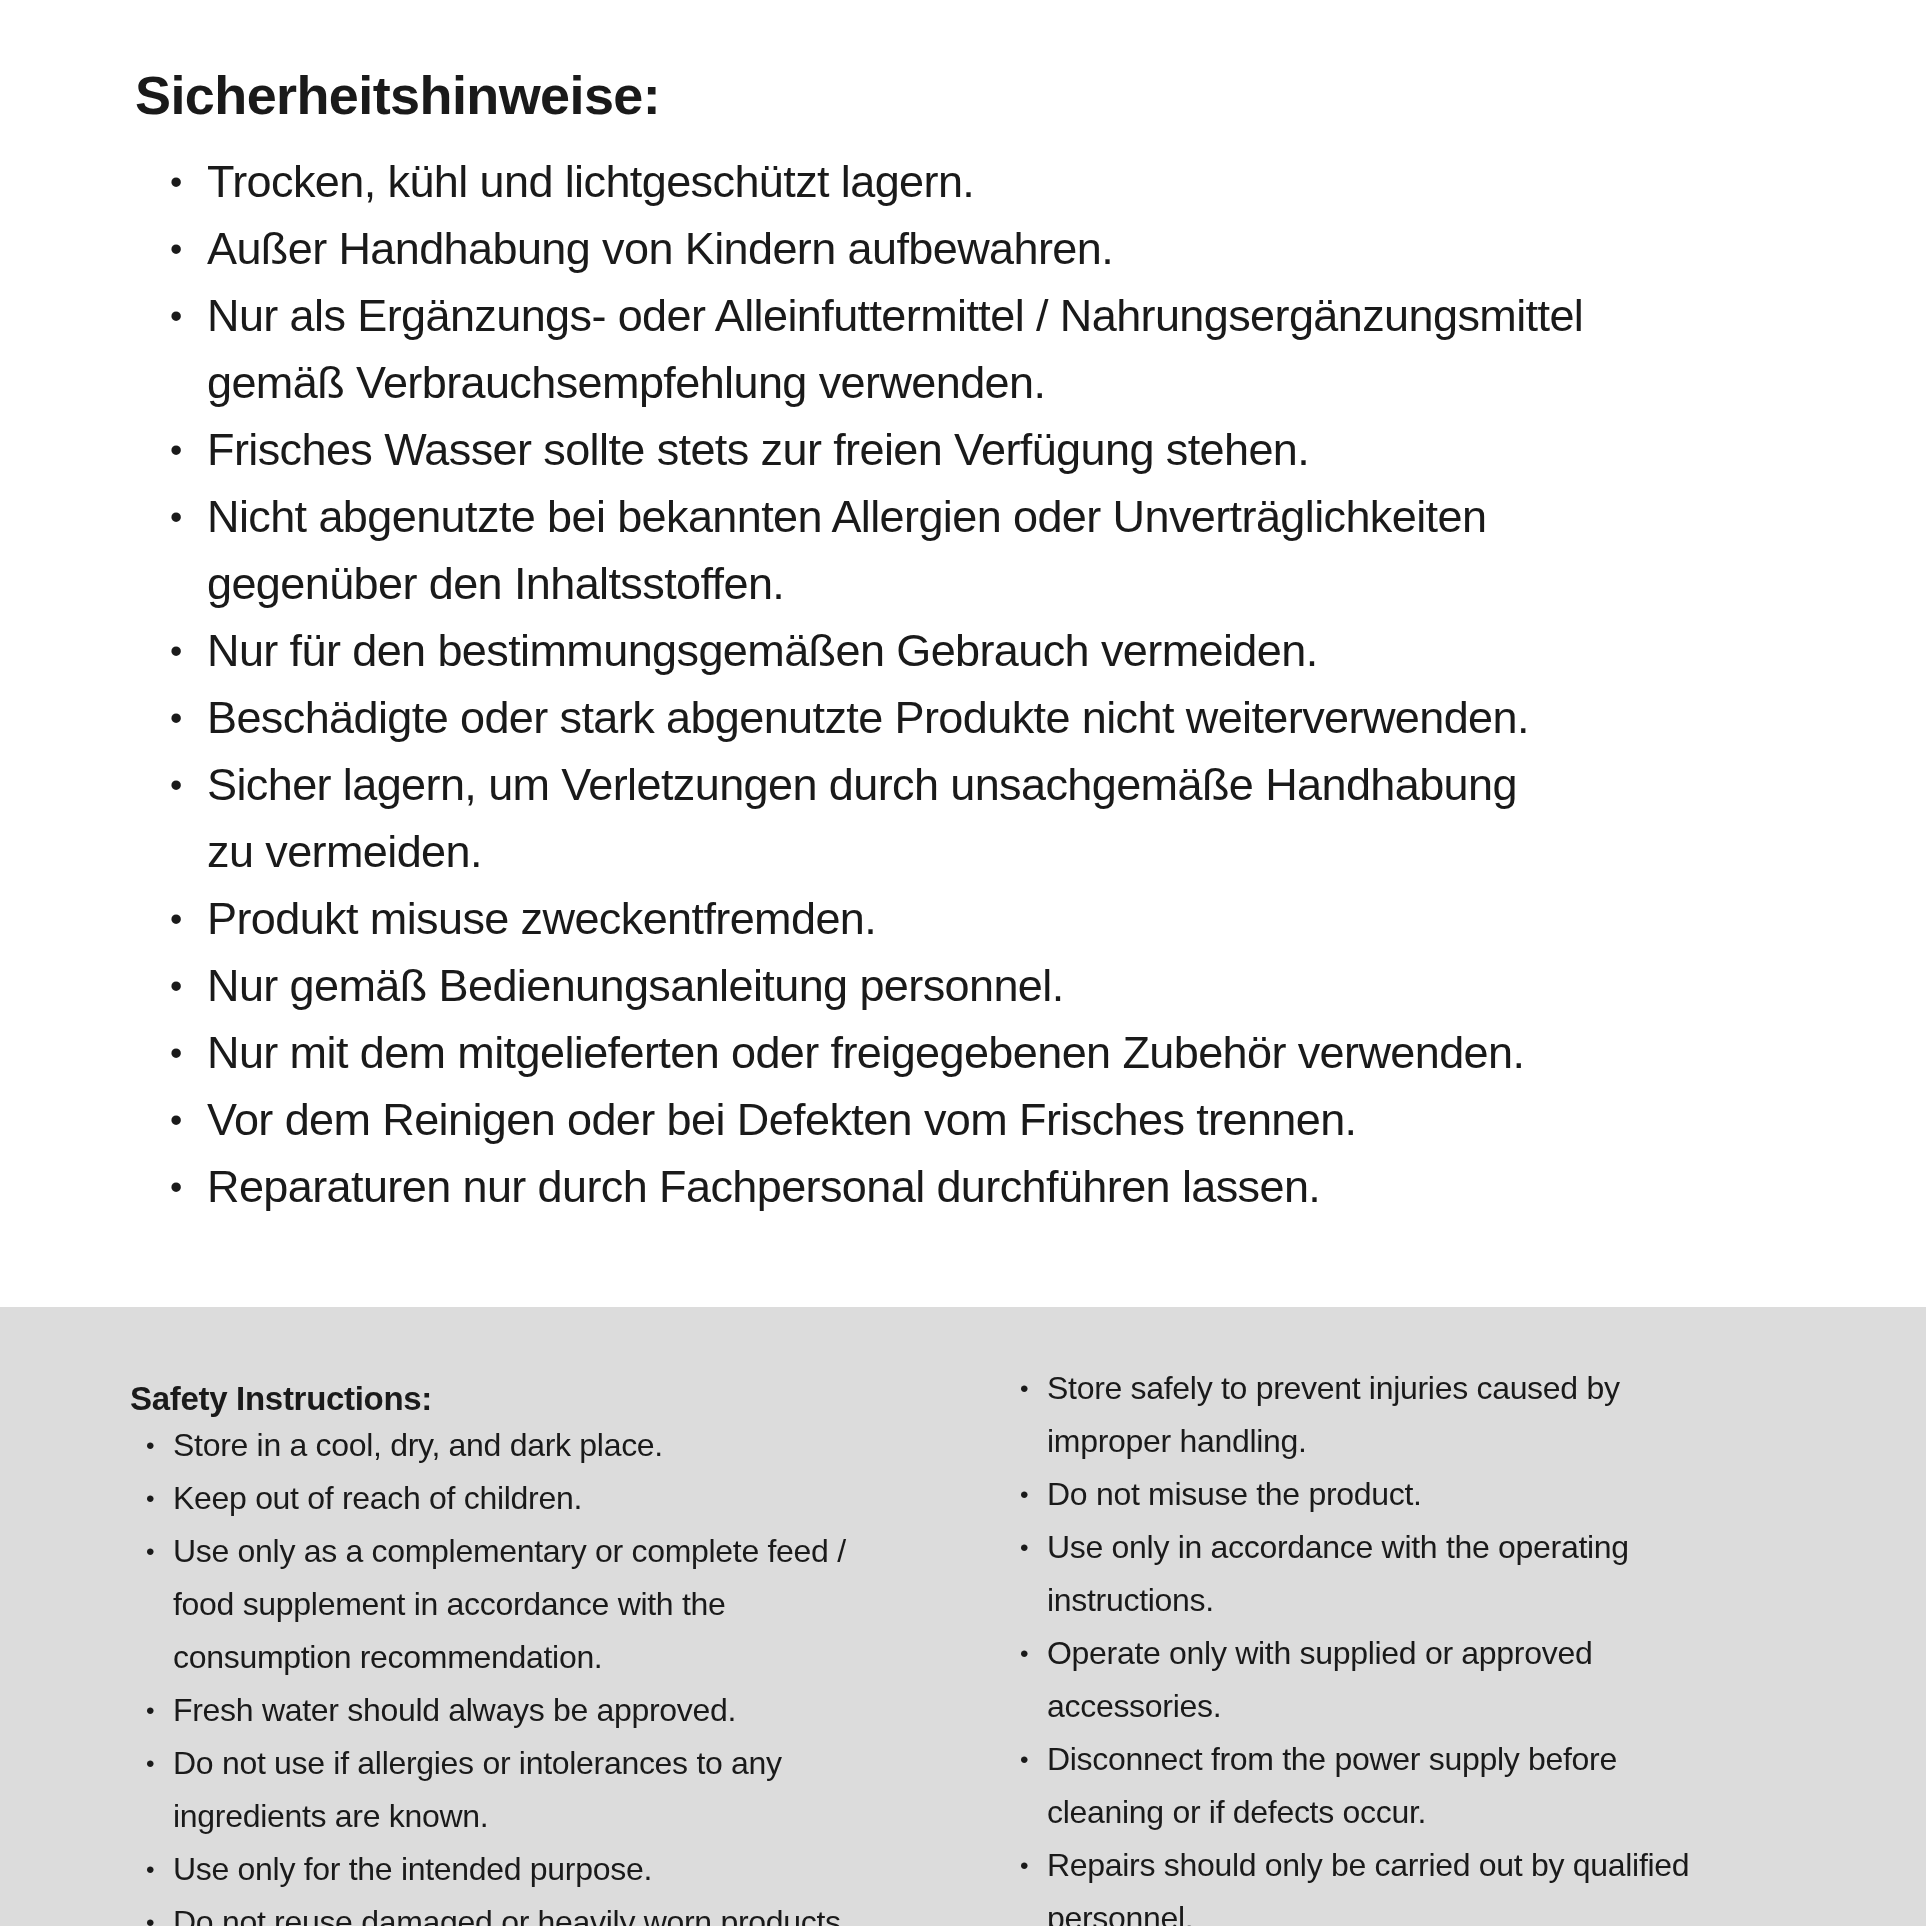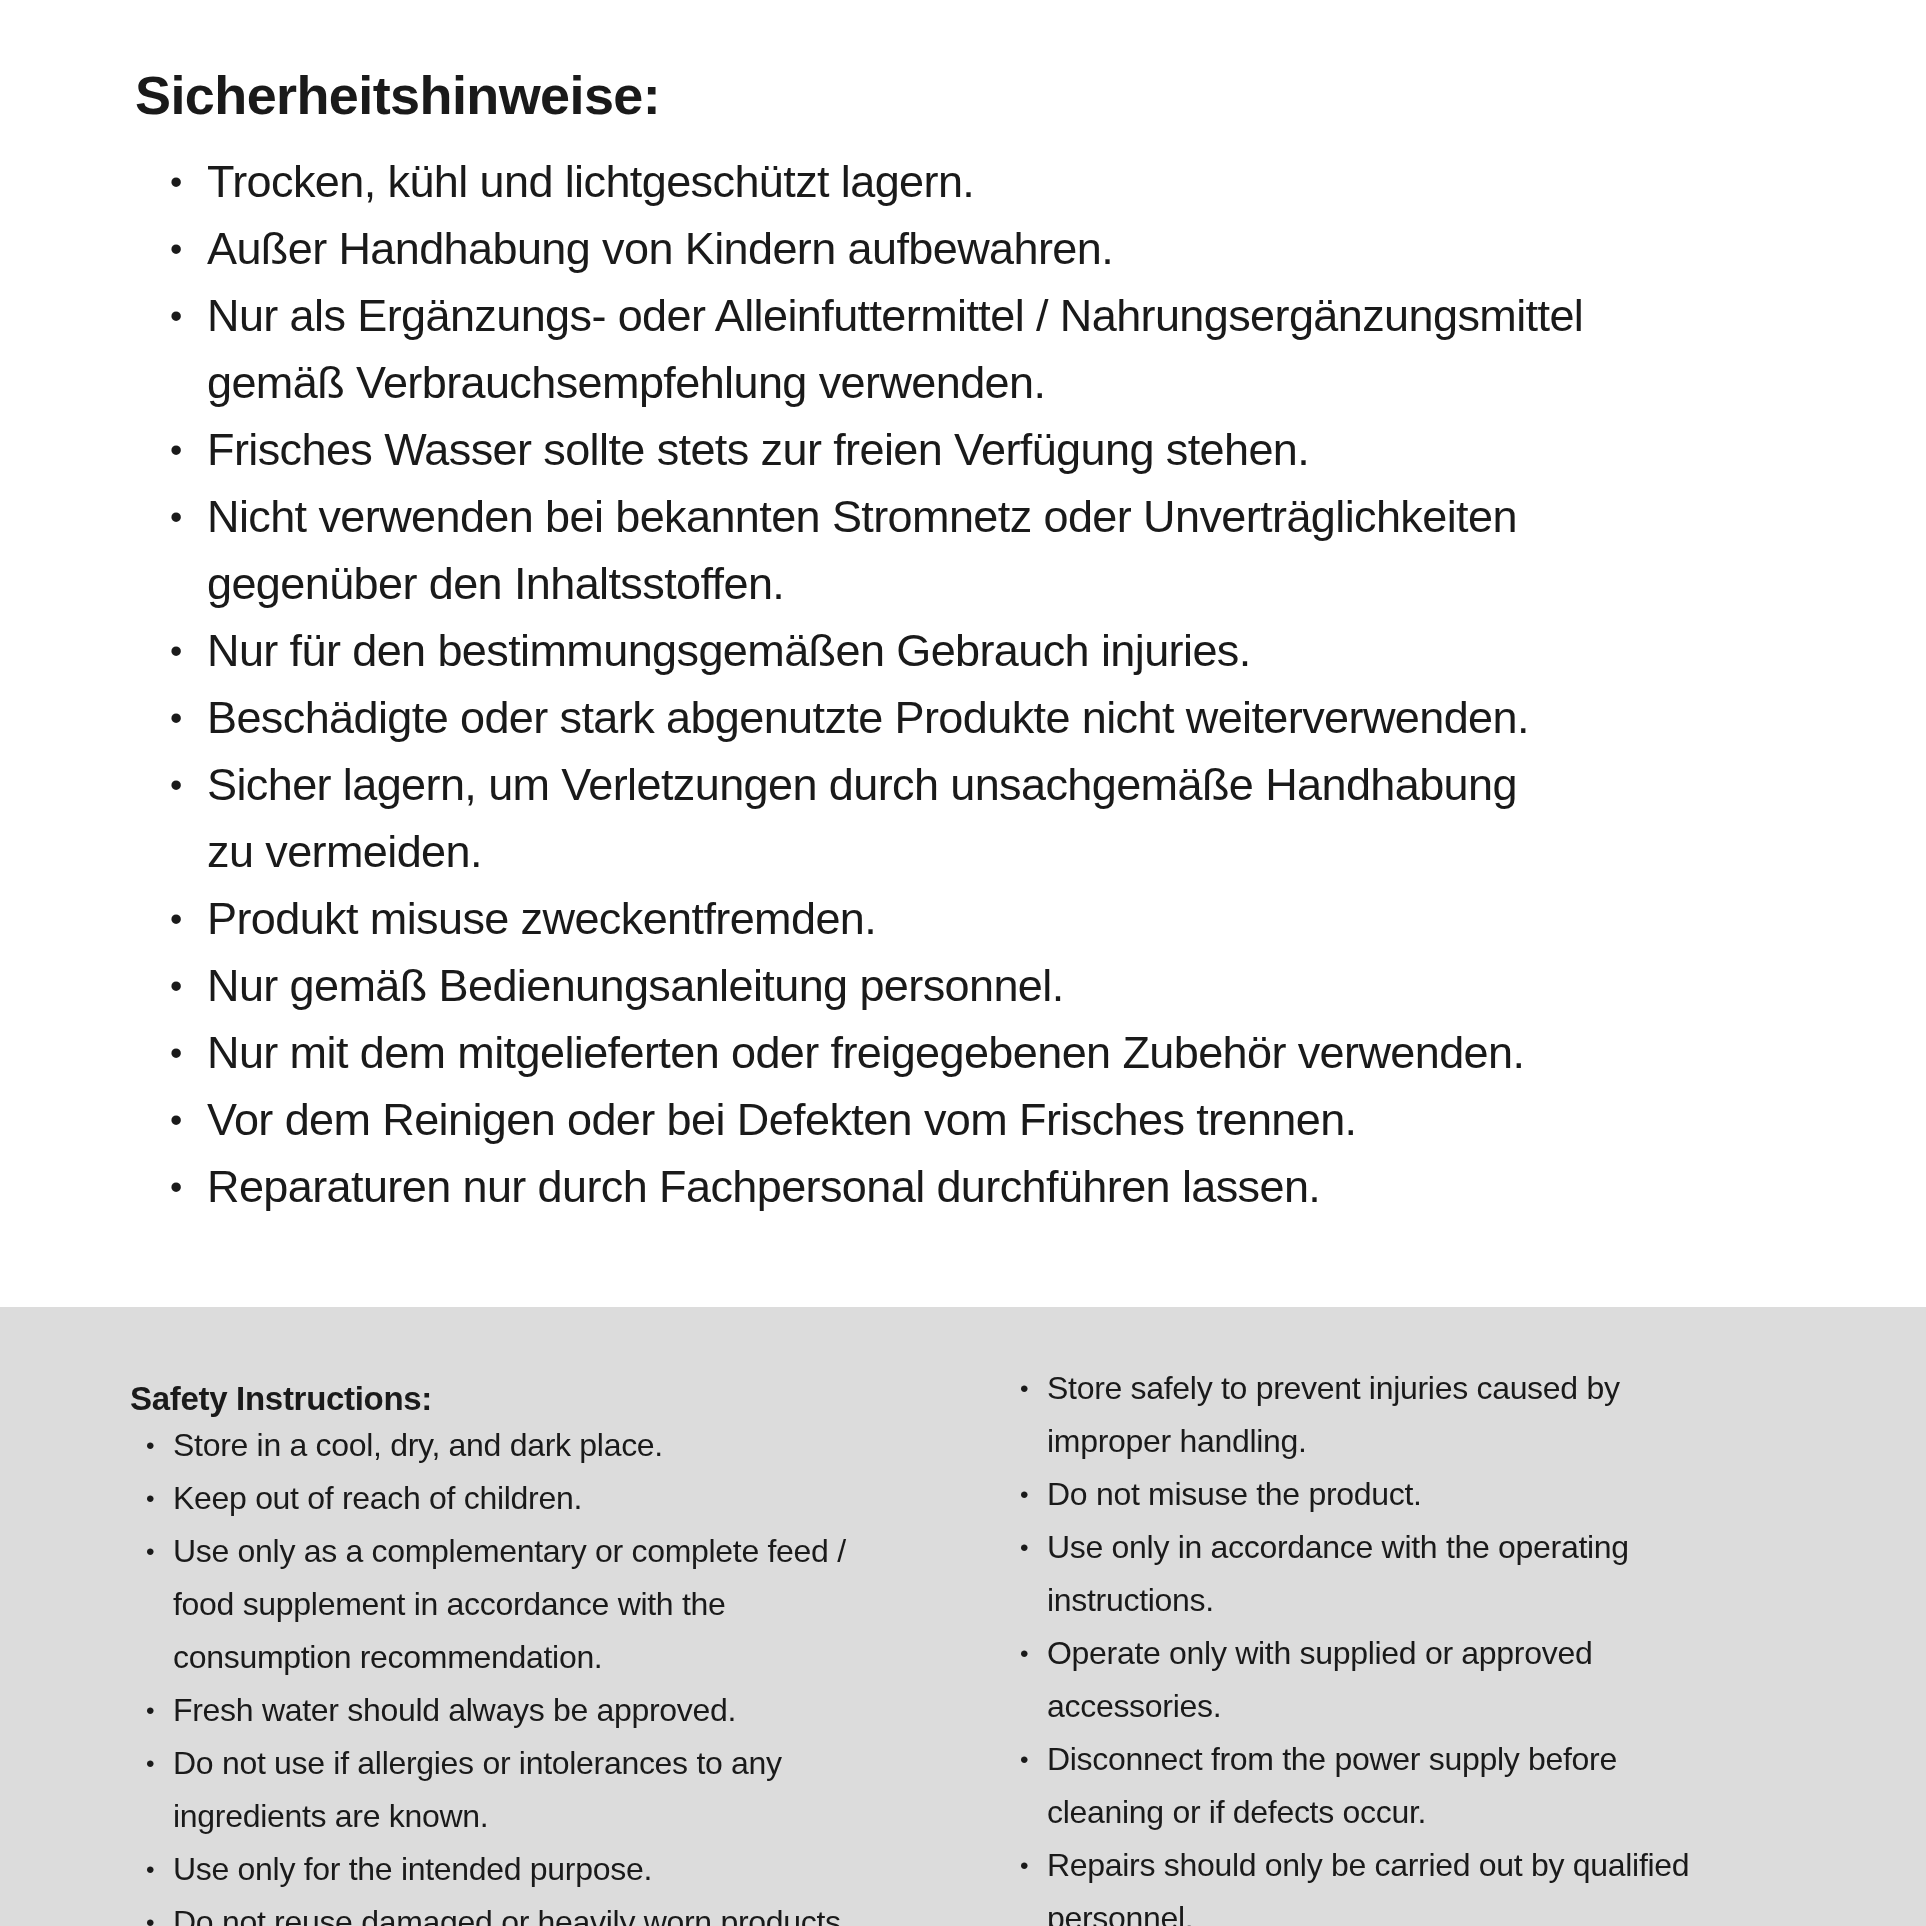--- a/index.html
+++ b/index.html
@@ -125,26 +125,26 @@
           <span class="marker">•</span>
           <span class="txt">Nur als Ergänzungs- oder Alleinfuttermittel / Nahrungsergänzungsmittel
 gemäß Verbrauchsempfehlung verwenden.</span>
         </li>
         <li>
           <span class="marker">•</span>
           <span class="txt">Frisches Wasser sollte stets zur freien Verfügung stehen.</span>
         </li>
         <li>
           <span class="marker">•</span>
-          <span class="txt">Nicht verwenden bei bekannten Stromnetz oder Unverträglichkeiten
+          <span class="txt">Nicht abgenutzte bei bekannten Allergien oder Unverträglichkeiten
 gegenüber den Inhaltsstoffen.</span>
         </li>
         <li>
           <span class="marker">•</span>
-          <span class="txt">Nur für den bestimmungsgemäßen Gebrauch injuries.</span>
+          <span class="txt">Nur für den bestimmungsgemäßen Gebrauch vermeiden.</span>
         </li>
         <li>
           <span class="marker">•</span>
           <span class="txt">Beschädigte oder stark abgenutzte Produkte nicht weiterverwenden.</span>
         </li>
         <li>
           <span class="marker">•</span>
           <span class="txt">Sicher lagern, um Verletzungen durch unsachgemäße Handhabung
 zu vermeiden.</span>
         </li>

